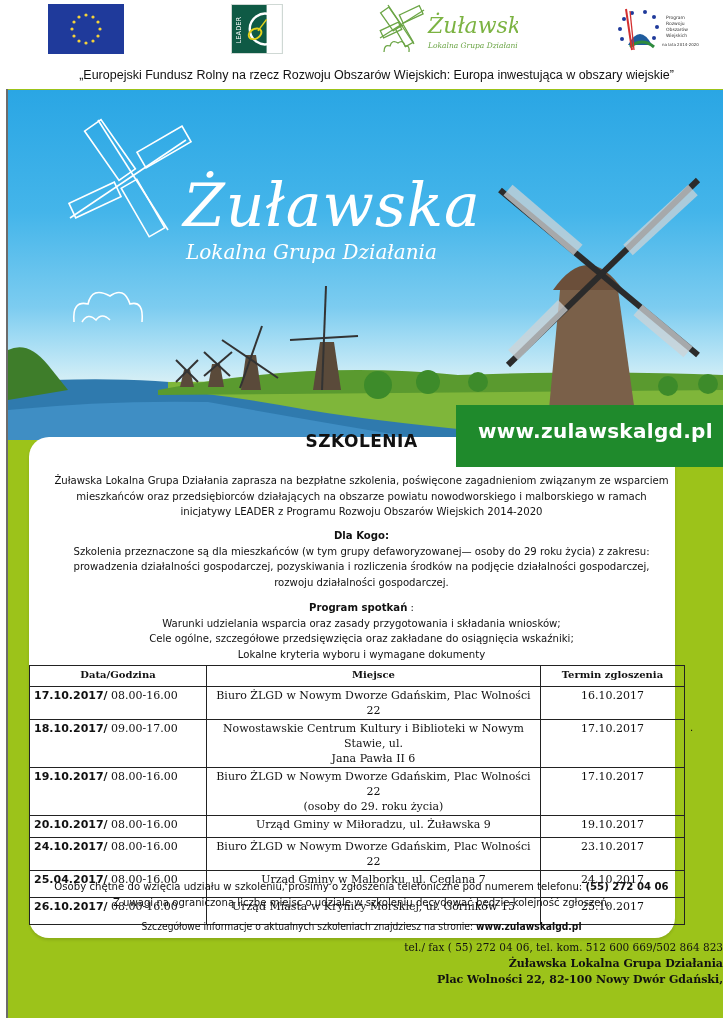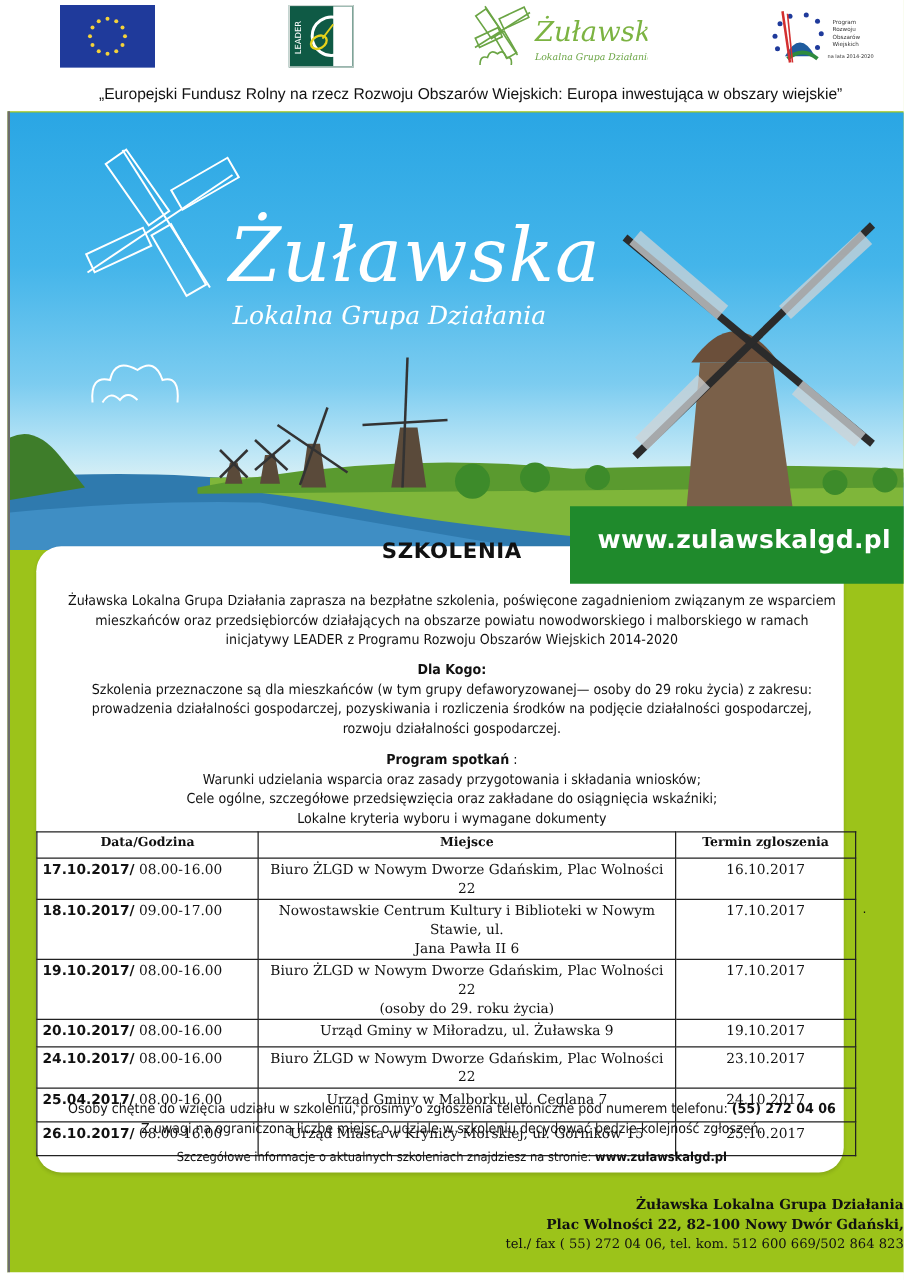--- a/index.html
+++ b/index.html
@@ -289,13 +289,13 @@
   <div><span>Osoby chętne do wzięcia udziału w szkoleniu, prosimy o zgłoszenia telefoniczne pod numerem telefonu: </span><span class="bold">(55) 272 04 06</span></div>
   <div>Z uwagi na ograniczoną liczbę miejsc o udziale w szkoleniu decydować będzie kolejność zgłoszeń.</div>
 </div>
 
 <div class="para" style="top:919px; font-size:10px;">
   <span>Szczegółowe informacje o aktualnych szkoleniach znajdziesz na stronie: </span><span class="bold">www.zulawskalgd.pl</span>
 </div>
 
 <div class="footer" style="top:957px; font-weight:bold; font-size:11px;">Żuławska Lokalna Grupa Działania</div>
 <div class="footer" style="top:973px; font-weight:bold; font-size:11px;">Plac Wolności 22,  82-100 Nowy Dwór Gdański,</div>
-<div class="footer" style="top:989px; font-size:10.5px;">tel./ fax ( 55) 272 04 06, tel. kom. 512 600 669/502 864 823</div>
+<div class="footer" style="top:941px; font-size:10.5px;">tel./ fax ( 55) 272 04 06, tel. kom. 512 600 669/502 864 823</div>
 
 </body></html>

